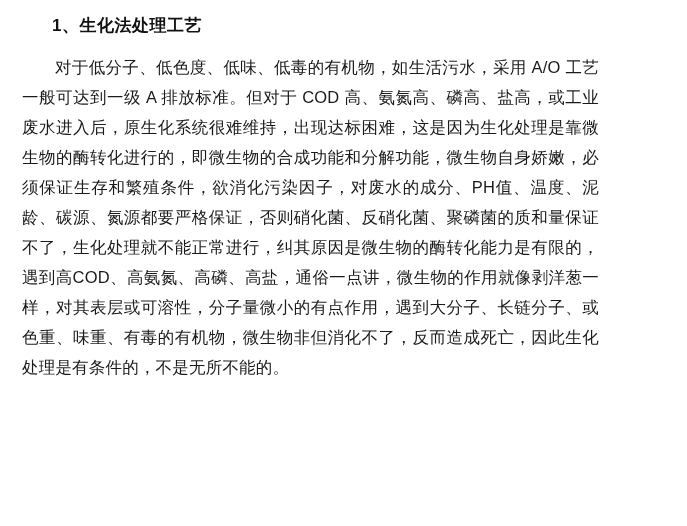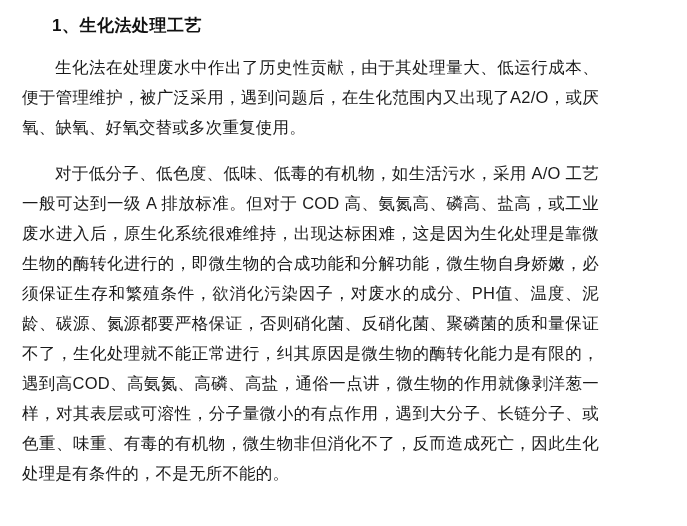--- a/index.html
+++ b/index.html
@@ -42,15 +42,14 @@
   }
   .para:last-child {
     margin-bottom: 12px;
   }
 </style>
 </head>
 <body>
 
 <div class="page">
   <h1 class="doc-title">1、生化法处理工艺</h1>
-  <p class="para">生化法在处理废水中作出了历史性贡献，由于其处理量大、低运行成本、便于管理维护，被广泛采用，遇到问题后，在生化范围内又出现了A2/O，或厌氧、缺氧、好氧交替或多次重复使用。</p>
   <p class="para">对于低分子、低色度、低味、低毒的有机物，如生活污水，采用 A/O 工艺一般可达到一级 A 排放标准。但对于 COD 高、氨氮高、磷高、盐高，或工业废水进入后，原生化系统很难维持，出现达标困难，这是因为生化处理是靠微生物的酶转化进行的，即微生物的合成功能和分解功能，微生物自身娇嫩，必须保证生存和繁殖条件，欲消化污染因子，对废水的成分、PH值、温度、泥龄、碳源、氮源都要严格保证，否则硝化菌、反硝化菌、聚磷菌的质和量保证不了，生化处理就不能正常进行，纠其原因是微生物的酶转化能力是有限的，遇到高COD、高氨氮、高磷、高盐，通俗一点讲，微生物的作用就像剥洋葱一样，对其表层或可溶性，分子量微小的有点作用，遇到大分子、长链分子、或色重、味重、有毒的有机物，微生物非但消化不了，反而造成死亡，因此生化处理是有条件的，不是无所不能的。</p>
 </div>
 
 </body></html>

